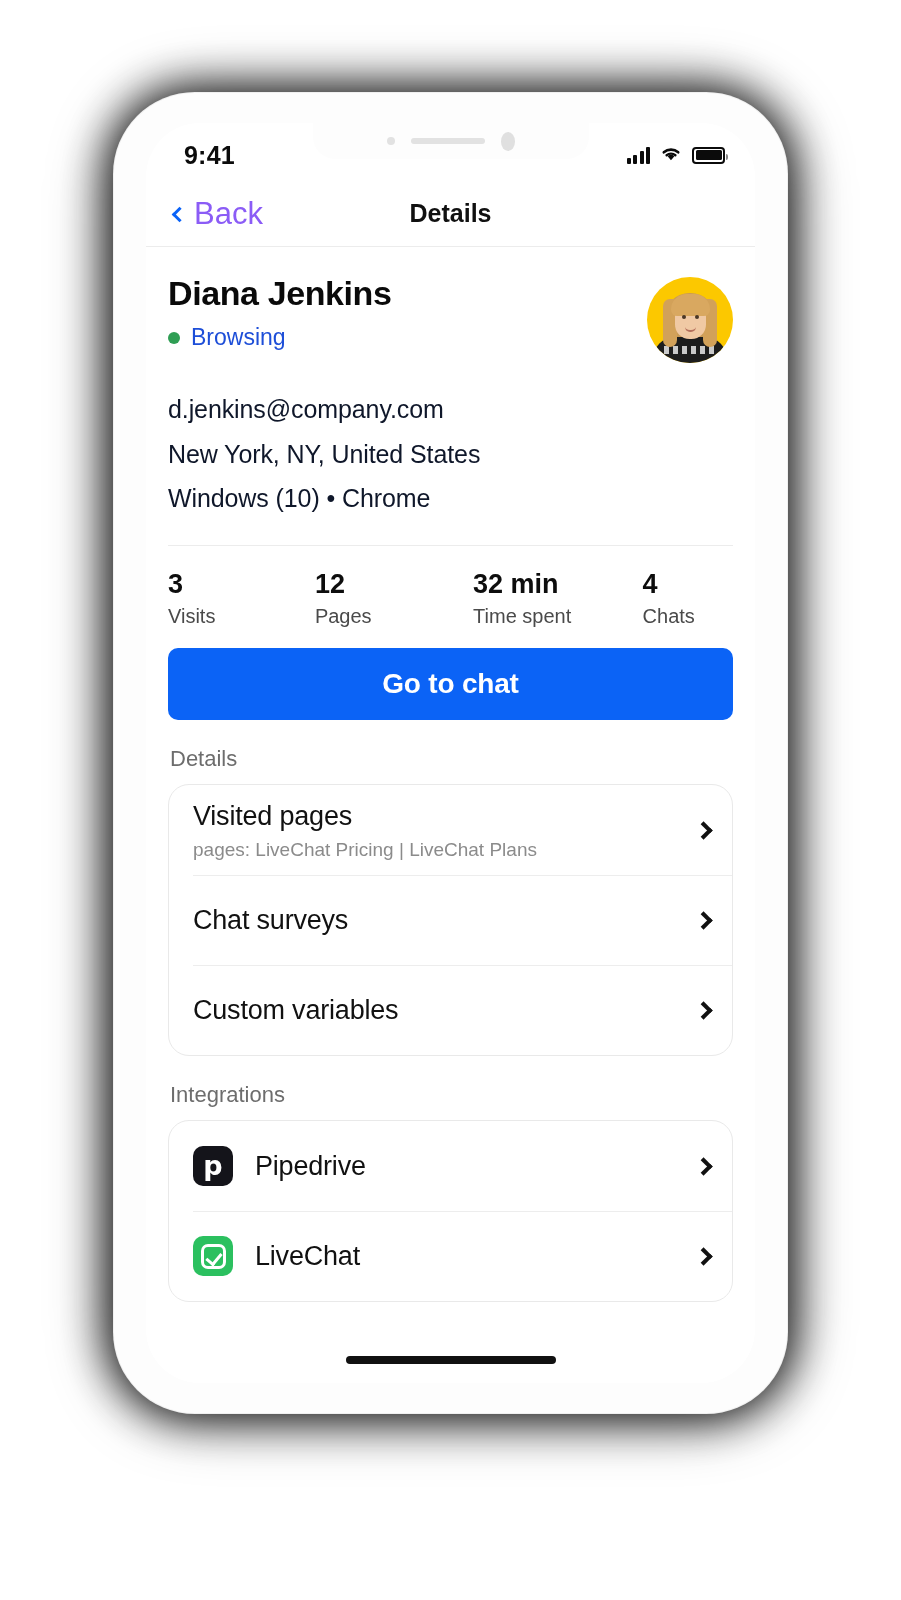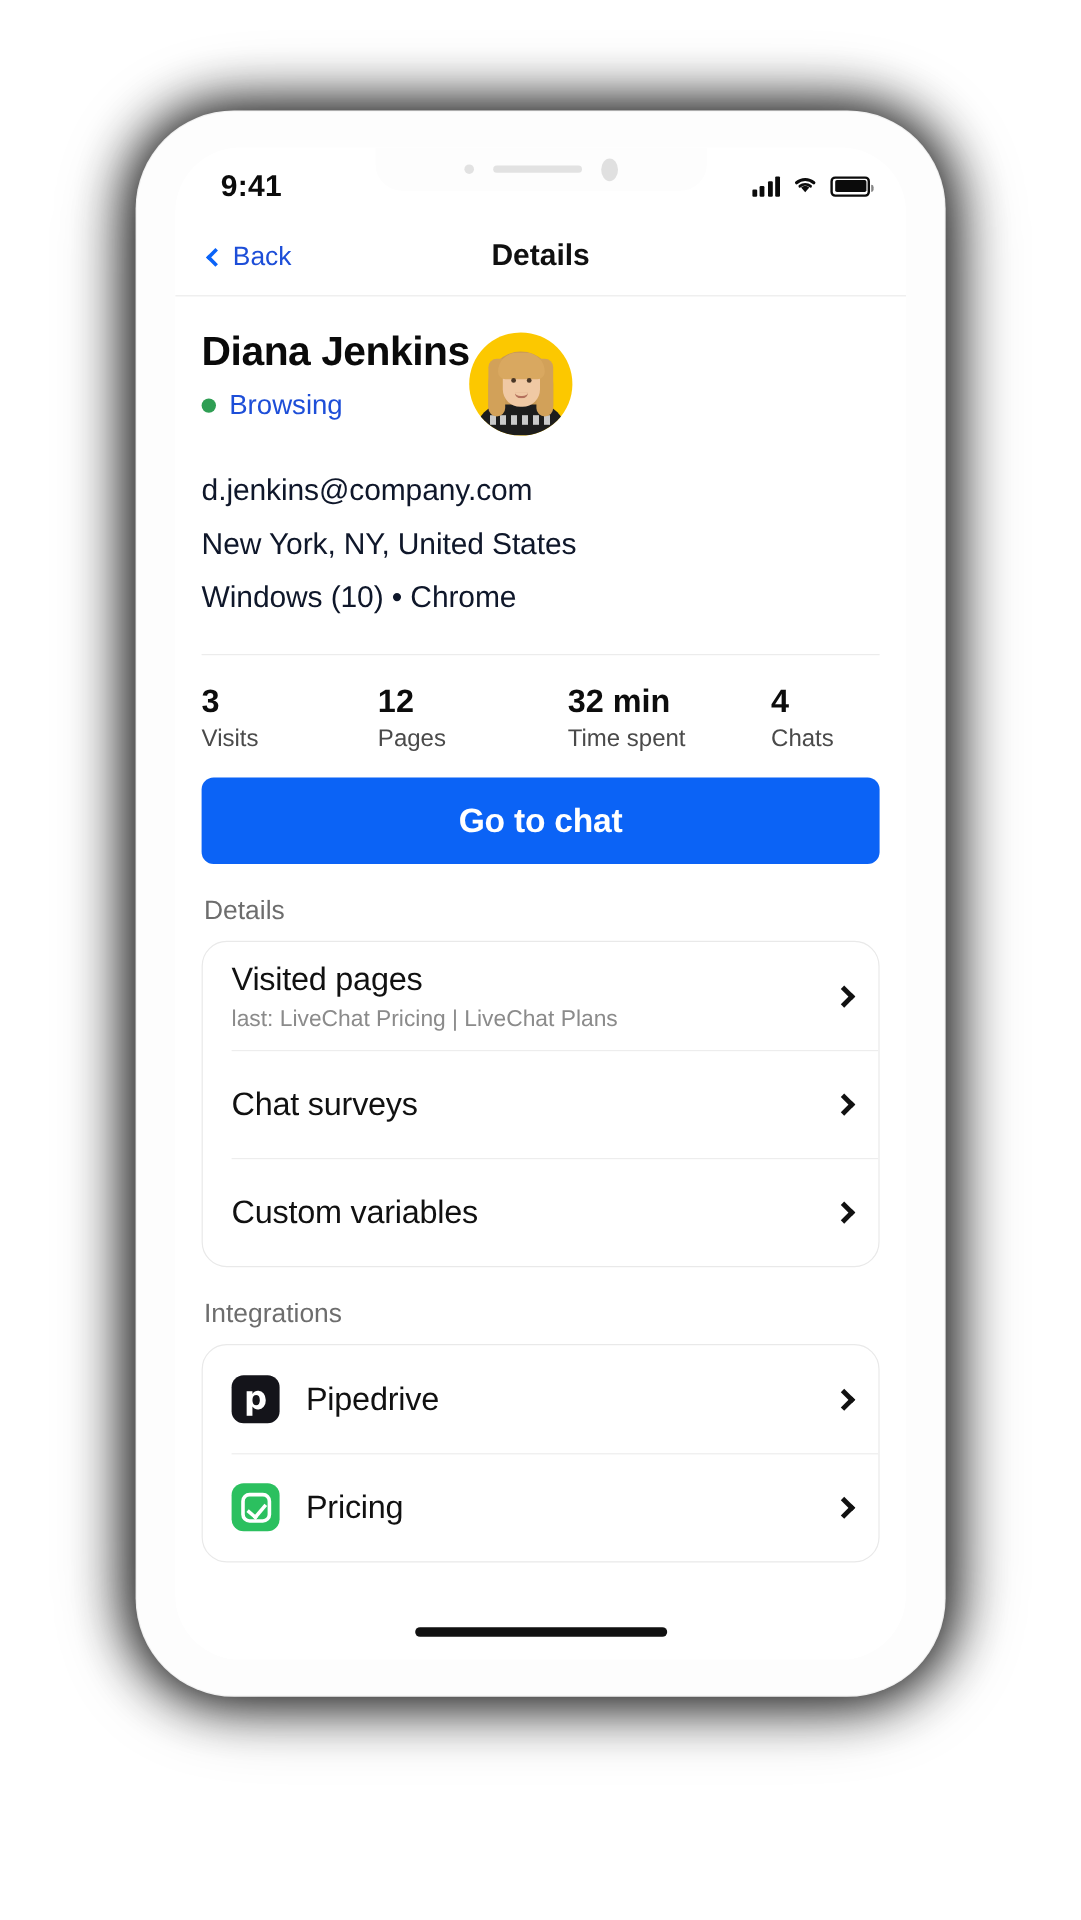--- a/index.html
+++ b/index.html
@@ -128,22 +128,22 @@
     height: 66px;
     display: flex;
     align-items: center;
     padding: 0 28px;
     border-bottom: 1px solid #ececec;
   }
   .nav-back {
     display: flex;
     align-items: center;
     gap: 9px;
-    color: #1d4ed8;
-    font-size: 22px;
+    color: #8b5cf6;
+    font-size: 31px;
     cursor: pointer;
   }
   .nav-chevron-left {
     width: 11px; height: 11px;
     border-left: 3.4px solid #0a63f8;
     border-bottom: 3.4px solid #0a63f8;
     transform: rotate(45deg);
     margin-top: 1px;
   }
   .nav-title {
@@ -159,21 +159,21 @@
   
   .content {
     padding: 0 22px;
     height: calc(100% - 58px - 66px);
     overflow: hidden;
   }
 
   .profile-head {
     display: flex;
     align-items: flex-start;
-    justify-content: flex-start;
+    justify-content: space-between;
     padding: 28px 0 0 0;
   }
   .profile-name {
     font-size: 34px;
     font-weight: 700;
     color: #0a0a0a;
     letter-spacing: -.4px;
     line-height: 1.1;
   }
   .profile-status {
@@ -517,21 +517,21 @@
         </div>
 
         <button class="cta">Go to chat</button>
 
         <div class="section-title">Details</div>
 
         <div class="card">
           <div class="row">
             <div class="row-text">
               <div class="row-title">Visited pages</div>
-              <div class="row-sub">last: LiveChat Pricing | LiveChat Plans</div>
+              <div class="row-sub">pages: LiveChat Pricing | LiveChat Plans</div>
             </div>
             <span class="chevron-right"></span>
           </div>
           <div class="row">
             <div class="row-text">
               <div class="row-title">Chat surveys</div>
             </div>
             <span class="chevron-right"></span>
           </div>
           <div class="row">
@@ -552,21 +552,21 @@
             <div class="row-text">
               <div class="row-title">Pipedrive</div>
             </div>
             <span class="chevron-right"></span>
           </div>
           <div class="row">
             <span class="row-icon helpdesk">
               <span class="hd-glyph"></span>
             </span>
             <div class="row-text">
-              <div class="row-title">Pricing</div>
+              <div class="row-title">LiveChat</div>
             </div>
             <span class="chevron-right"></span>
           </div>
         </div>
 
       </div>
 
       <div class="home-bar-wrap">
         <div class="home-bar"></div>
       </div>

